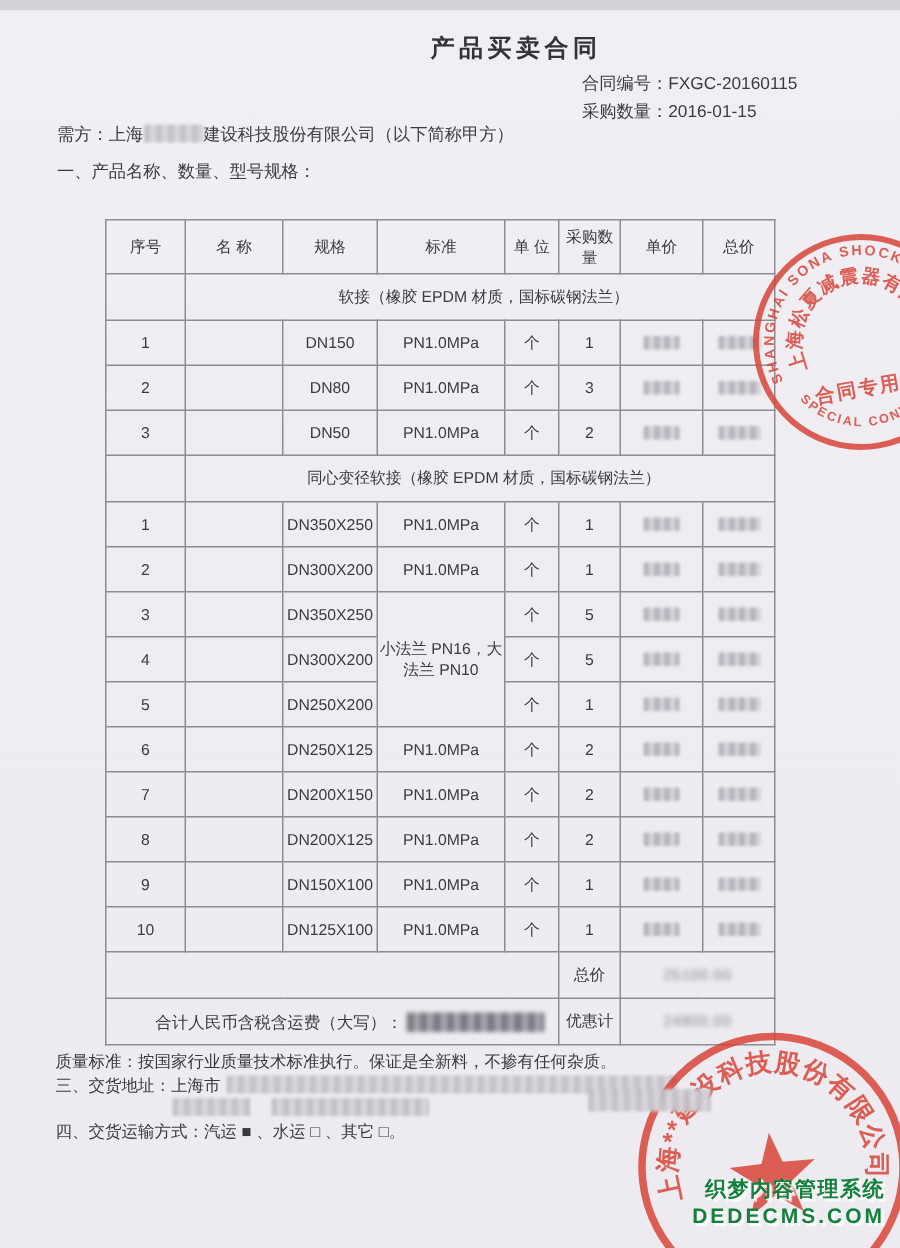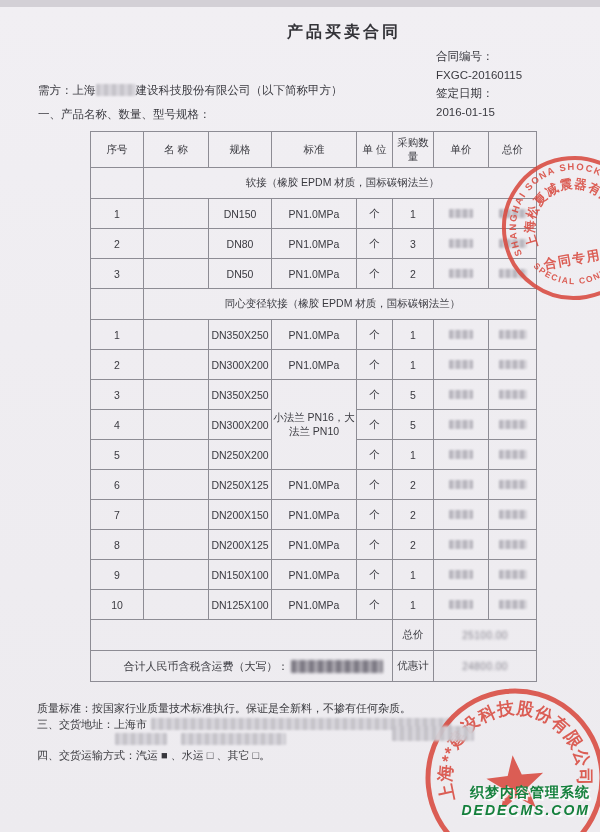--- a/index.html
+++ b/index.html
@@ -10,26 +10,26 @@
     color:#3a3a40;
   }
   .top-strip{position:absolute;left:0;top:0;width:600px;height:7px;background:#d3d0d6;}
   .paper-tint{position:absolute;left:0;top:7px;width:600px;height:825px;
     background:linear-gradient(180deg,#f1eff3 0%,#efedf1 40%,#edebef 100%);}
   .title{position:absolute;left:0;top:22px;width:600px;text-align:center;
     font-size:16px;font-weight:bold;letter-spacing:3px;color:#333338;margin:0;padding-left:44px;}
   .hdr-left{position:absolute;left:38px;top:48px;width:340px;font-size:11.5px;line-height:15px;margin-top:35px;}
   .hdr-left .supplier{margin-top:22px;}
   .hdr-right{position:absolute;left:388px;top:47px;font-size:11.5px;line-height:18.5px;}
-  .hdr-right .row span{display:inline-block;margin-left:48px;}
+  .hdr-right .row span{display:inline-block;}
   .sec-heading{position:absolute;left:38px;top:107px;font-size:11.5px;}
 
   
-  table.items{position:absolute;left:70px;top:131px;width:446px;border-collapse:collapse;
-    table-layout:fixed;font-size:10.5px;color:#3a3a40;margin-left:20px;}
+  table.items{position:absolute;left:70px;top:146px;width:446px;border-collapse:collapse;
+    table-layout:fixed;font-size:10.5px;color:#3a3a40;}
   table.items th,table.items td{border:1px solid #8d8c94;text-align:center;padding:0 1px;
     font-weight:normal;overflow:hidden;}
   tr.hrow th{height:35px;}
   tr.srow td{height:30px;}
   tr.drow td{height:29px;}
   tr.trow td{height:30px;}
   td.secl{text-align:right;padding-left:6px !important;}
   td.sumwords{text-align:right;padding-left:24px !important;font-size:11px;}
   .blob{width:24px;height:9px;margin:0 auto;border-radius:1px;
     background:repeating-linear-gradient(90deg,#b2b0b8 0 4px,#d3d1d7 4px 7px);
@@ -53,42 +53,42 @@
   
   svg.stamp{position:absolute;opacity:.85;}
   .stamp-top{left:489px;top:143px;width:170px;height:170px;z-index:5;}
   .stamp-bottom{left:415px;top:678px;width:200px;height:200px;z-index:5;}
   .stamp-blur-patch{position:absolute;left:392px;top:726px;width:82px;height:15px;z-index:6;}
 
   
   .watermark{position:absolute;right:10px;top:784px;text-align:right;z-index:9;
     color:#15803d;font-weight:bold;text-shadow:1px 1px 0 #f9f8fa,2px 2px 1px #ffffff;}
   .watermark .wl1{font-size:14px;letter-spacing:1px;}
-  .watermark .wl2{font-size:14px;letter-spacing:2px;font-style:italic;}
+  .watermark .wl2{font-size:14px;letter-spacing:2px;}
 </style>
 </head>
 <body>
 
 <div class="top-strip"></div>
 <div class="paper-tint"></div>
 
 <h1 class="title">产品买卖合同</h1>
 
 <div class="hdr-left">
   <div class="buyer">
     <span>需方：</span><span>上海</span><span class="redact rw40"></span><span>建设科技股份有限公司（以下简称甲方）</span>
   </div>
 </div>
 
 <div class="hdr-right">
   <div class="row">
     <span>合同编号：</span><span>FXGC-20160115</span>
   </div>
   <div class="row">
-    <span>签定日期：</span><span>2016-01-15</span>
+    <span>采购数量：</span><span>2016-01-15</span>
   </div>
 </div>
 
 <div class="sec-heading">一、产品名称、数量、型号规格：</div>
 
 <table class="items">
   <colgroup>
     <col style="width:53px">
       <col style="width:65px">
       <col style="width:63px">

